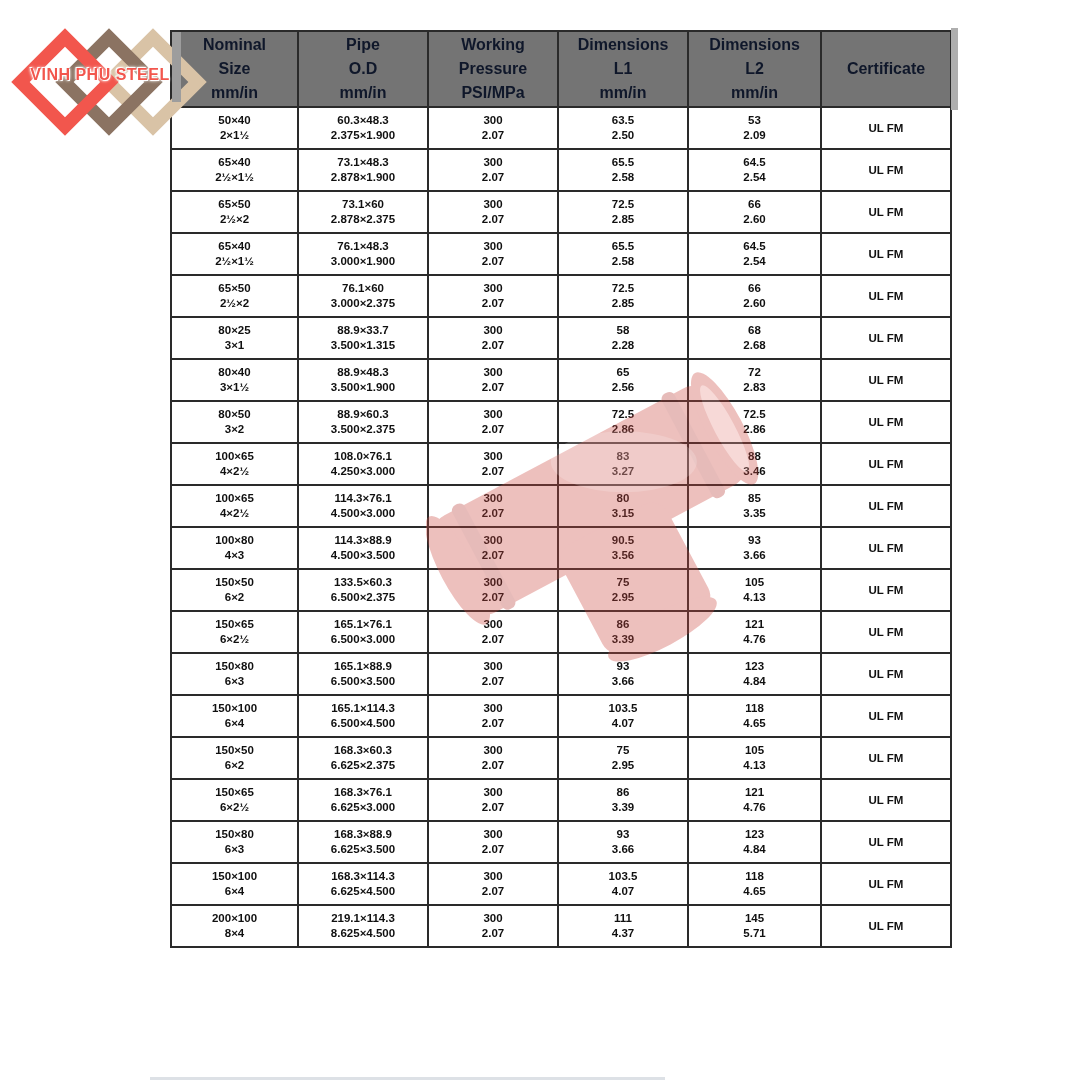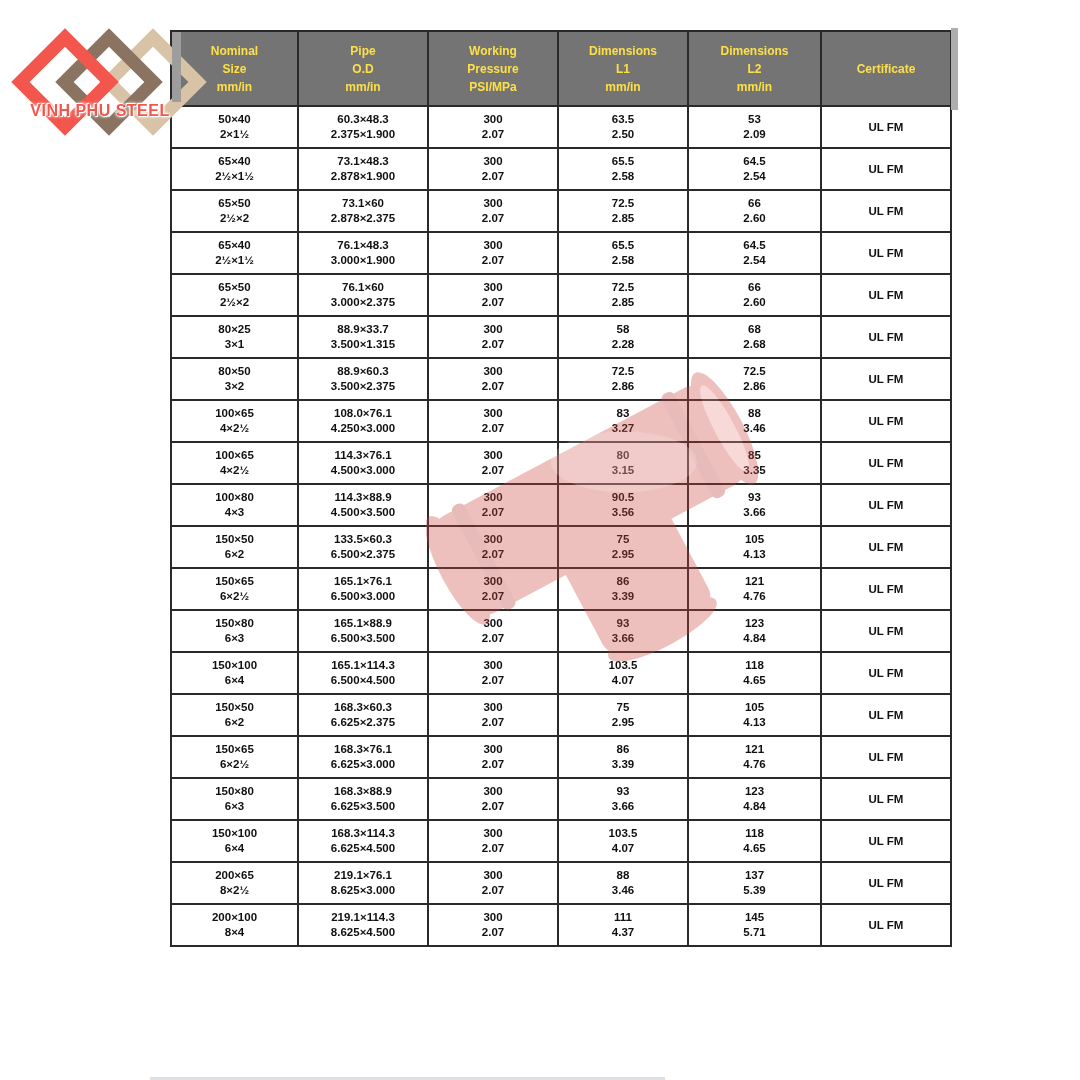--- a/index.html
+++ b/index.html
@@ -20,31 +20,30 @@
   .logo{position:absolute;left:25px;top:26px;width:150px;height:105px;z-index:2;}
   .diamond{position:absolute;width:50px;height:50px;border:13px solid;transform:rotate(45deg);}
   .d-red{left:2px;top:18px;border-color:var(--logo-red);z-index:3;}
   .d-brown{left:46px;top:18px;border-color:var(--logo-brown);z-index:2;}
   .d-tan{left:90px;top:18px;border-color:var(--logo-tan);z-index:1;}
   .logo-text{
     position:absolute;left:-6px;top:40px;width:162px;text-align:center;z-index:4;
     font-size:16px;font-weight:700;letter-spacing:.5px;color:var(--logo-red);
     text-shadow:0 0 3px #fff,0 0 3px #fff,0 0 4px #fff,1px 1px 0 #fff,-1px -1px 0 #fff;
     white-space:nowrap;
-    margin-top:36px;
   }
 
   
   table.spec{
     position:absolute;left:170px;top:30px;width:780px;z-index:1;
     border-collapse:collapse;table-layout:fixed;
   }
   table.spec th{
-    background:var(--header-bg);color:#fde047;
-    font-size:12px;font-weight:700;height:71px;
+    background:var(--header-bg);color:#0f172a;
+    font-size:16px;font-weight:700;height:71px;
     border:2px solid var(--border-col);
     white-space:pre-line;line-height:1.5;vertical-align:middle;text-align:center;
   }
   table.spec td{
     border:2px solid var(--border-col);
     height:40px;padding:0;text-align:center;vertical-align:middle;
     font-size:11.5px;font-weight:700;color:#101010;line-height:15px;
   }
 
   
@@ -234,20 +233,43 @@
             <div>2.28</div>
           </td>
           <td>
             <div>68</div>
             <div>2.68</div>
           </td>
           <td>UL FM</td>
         </tr>
         <tr>
           <td>
+            <div>80×40</div>
+            <div>3×1½</div>
+          </td>
+          <td>
+            <div>88.9×48.3</div>
+            <div>3.500×1.900</div>
+          </td>
+          <td>
+            <div>300</div>
+            <div>2.07</div>
+          </td>
+          <td>
+            <div>65</div>
+            <div>2.56</div>
+          </td>
+          <td>
+            <div>72</div>
+            <div>2.83</div>
+          </td>
+          <td>UL FM</td>
+        </tr>
+        <tr>
+          <td>
             <div>80×50</div>
             <div>3×2</div>
           </td>
           <td>
             <div>88.9×60.3</div>
             <div>3.500×2.375</div>
           </td>
           <td>
             <div>300</div>
             <div>2.07</div>
@@ -505,43 +527,20 @@
             <div>300</div>
             <div>2.07</div>
           </td>
           <td>
             <div>103.5</div>
             <div>4.07</div>
           </td>
           <td>
             <div>118</div>
             <div>4.65</div>
-          </td>
-          <td>UL FM</td>
-        </tr>
-        <tr>
-          <td>
-            <div>200×65</div>
-            <div>8×2½</div>
-          </td>
-          <td>
-            <div>219.1×76.1</div>
-            <div>8.625×3.000</div>
-          </td>
-          <td>
-            <div>300</div>
-            <div>2.07</div>
-          </td>
-          <td>
-            <div>88</div>
-            <div>3.46</div>
-          </td>
-          <td>
-            <div>137</div>
-            <div>5.39</div>
           </td>
           <td>UL FM</td>
         </tr>
         <tr>
           <td>
             <div>200×100</div>
             <div>8×4</div>
           </td>
           <td>
             <div>219.1×114.3</div>

